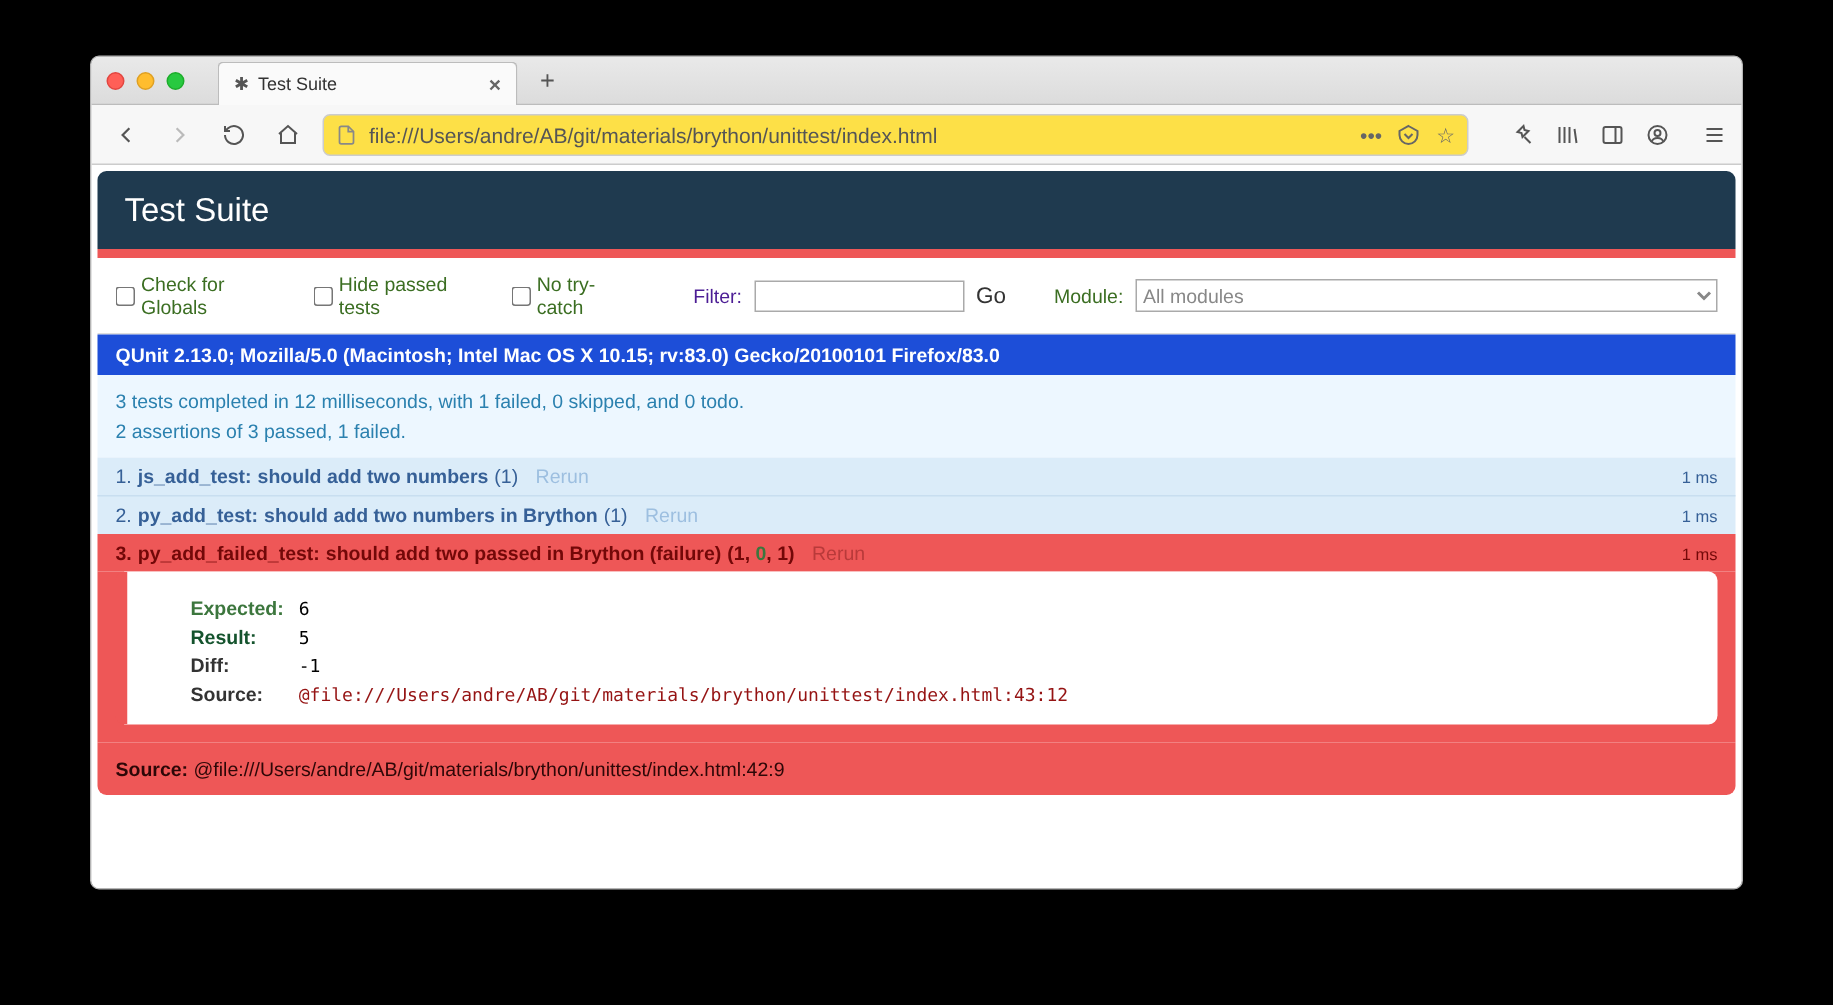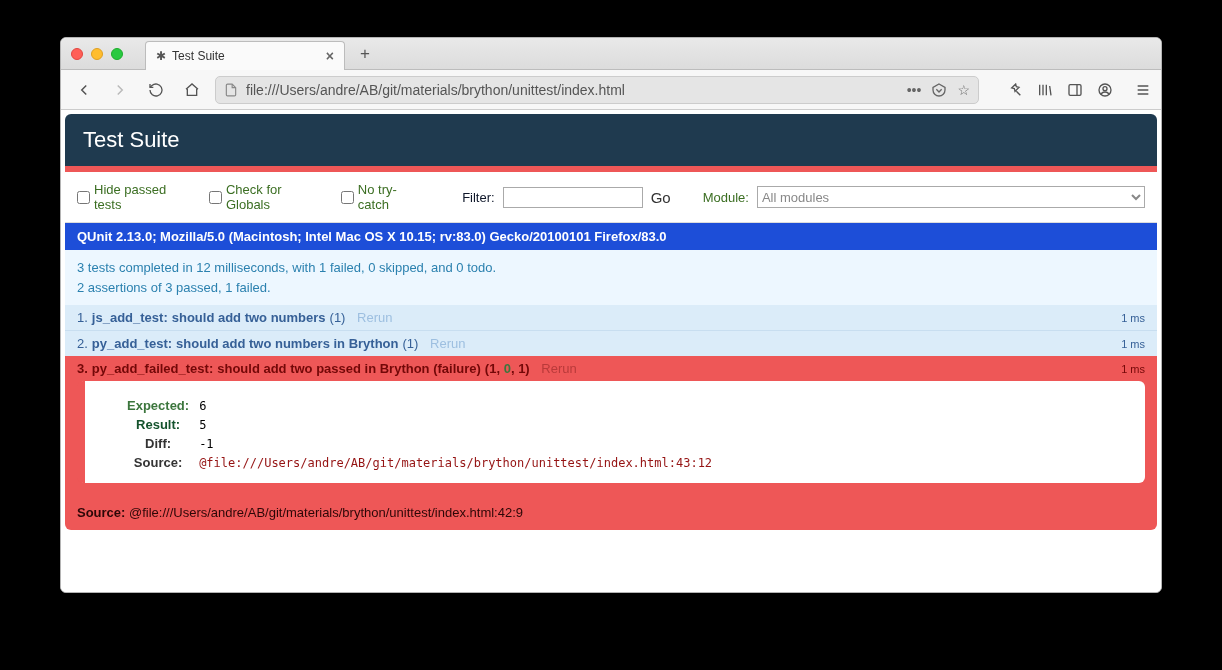--- a/index.html
+++ b/index.html
@@ -61,21 +61,21 @@
       padding: 0 10px; gap:10px;
       border-bottom:1px solid #ccc;
     }
     .nav-btn { width:26px;height:26px;display:flex;align-items:center;justify-content:center;color:#555;font-size:18px;cursor:pointer;border-radius:4px;}
     .nav-btn.disabled{color:#bbb;cursor:default;}
     .urlbar {
       flex:1; height:28px;
       border:1px solid #ccc; border-radius:5px;
       display:flex; align-items:center;
       padding: 0 8px; gap:8px;
-      background:#e5e5e5;
+      background:#fde047;
       font-size:14px;
       color:#666;
     }
     .urlbar .file-icon{color:#888;}
     .urlbar .url-text{ color:#555;}
     .urlbar .right{margin-left:auto;display:flex;gap:10px;color:#666;}
     .toolbar-right{display:flex;gap:14px;color:#555;font-size:16px;margin-left:18px;}
     .page { flex:1; overflow:auto; background:#fff; padding:0 0 8px 0;}
     .qunit-wrap{margin:4px 4px 0 4px;}
     
@@ -91,21 +91,21 @@
     .q-toolbar{
       padding:10px 12px;
       display:flex;
       align-items:center;
       gap:8px;
       font-size:13px;
       border-bottom:1px solid #ddd;
     }
     .q-cb{display:flex;align-items:center;gap:4px;margin-right:6px;}
     .q-cb label{color:#3b6e22;}
-    .q-filter-label{margin-left:22px;color:#0f172a;}
+    .q-filter-label{margin-left:22px;color:#4c1d95;}
     input[type=text].q-filter{border:1px solid #aaa;height:21px;width:140px;padding:0 4px;}
     .q-go{border:none;background:none;font-size:15px;color:#333;cursor:pointer;margin-left:0;}
     .q-module-label{margin-left:24px;color:#3b6e22;}
     select.q-module{border:1px solid #aaa;height:22px;width:396px;color:#888;font-size:13px;background:#fff;}
     .q-ua{
       background:#1d4ed8;color:#fff;
       padding:6px 12px;
       font-size:13px;
       font-weight:600;
     }
@@ -145,21 +145,21 @@
     .fail-body{
       background:#fff;border-radius:6px;
       padding:10px 14px;
       border-left:8px solid #ee5757;
       font-size:13px;
     }
     .fb-top{display:flex;}
     .fb-msg{color:#951313;}
     .fb-at{margin-left:auto;font-size:11px;color:#951313;}
     table.diff{margin-top:4px;font-size:13px;}
-    table.diff th{text-align:center;padding:1px 8px 1px 26px;font-weight:bold;}
+    table.diff th{text-align:left;padding:1px 8px 1px 26px;font-weight:bold;}
     table.diff td{font-family:Menlo,Consolas,monospace;font-size:12px;}
     .th-expected{color:#3c763d;}
     .th-result{color:#14532d;}
     .th-diff,.th-source{color:#333;}
     .td-source{color:#951313;}
     .q-source-outer{
       background:#ee5757;color:#2d0707;
       padding:10px 12px;
       font-size:13px;
       border-radius:0 0 6px 6px;
@@ -263,25 +263,25 @@
   </div>
 
   <div class="page">
     <div class="qunit-wrap">
     <div class="q-header">Test Suite</div>
     <div class="q-pinkbar"></div>
 
     <div class="q-toolbar">
       <div class="q-cb">
         <input type="checkbox" style="">
-        <label>Hide passed tests</label>
+        <label>Check for Globals</label>
       </div>
       <div class="q-cb">
         <input type="checkbox" style="">
-        <label>Check for Globals</label>
+        <label>Hide passed tests</label>
       </div>
       <div class="q-cb">
         <input type="checkbox" style="">
         <label>No try-catch</label>
       </div>
       <span class="q-filter-label">Filter:</span>
       <input type="text" class="q-filter" style="">
       <button class="q-go">Go</button>
       <span class="q-module-label">Module:</span>
       <select class="q-module">

